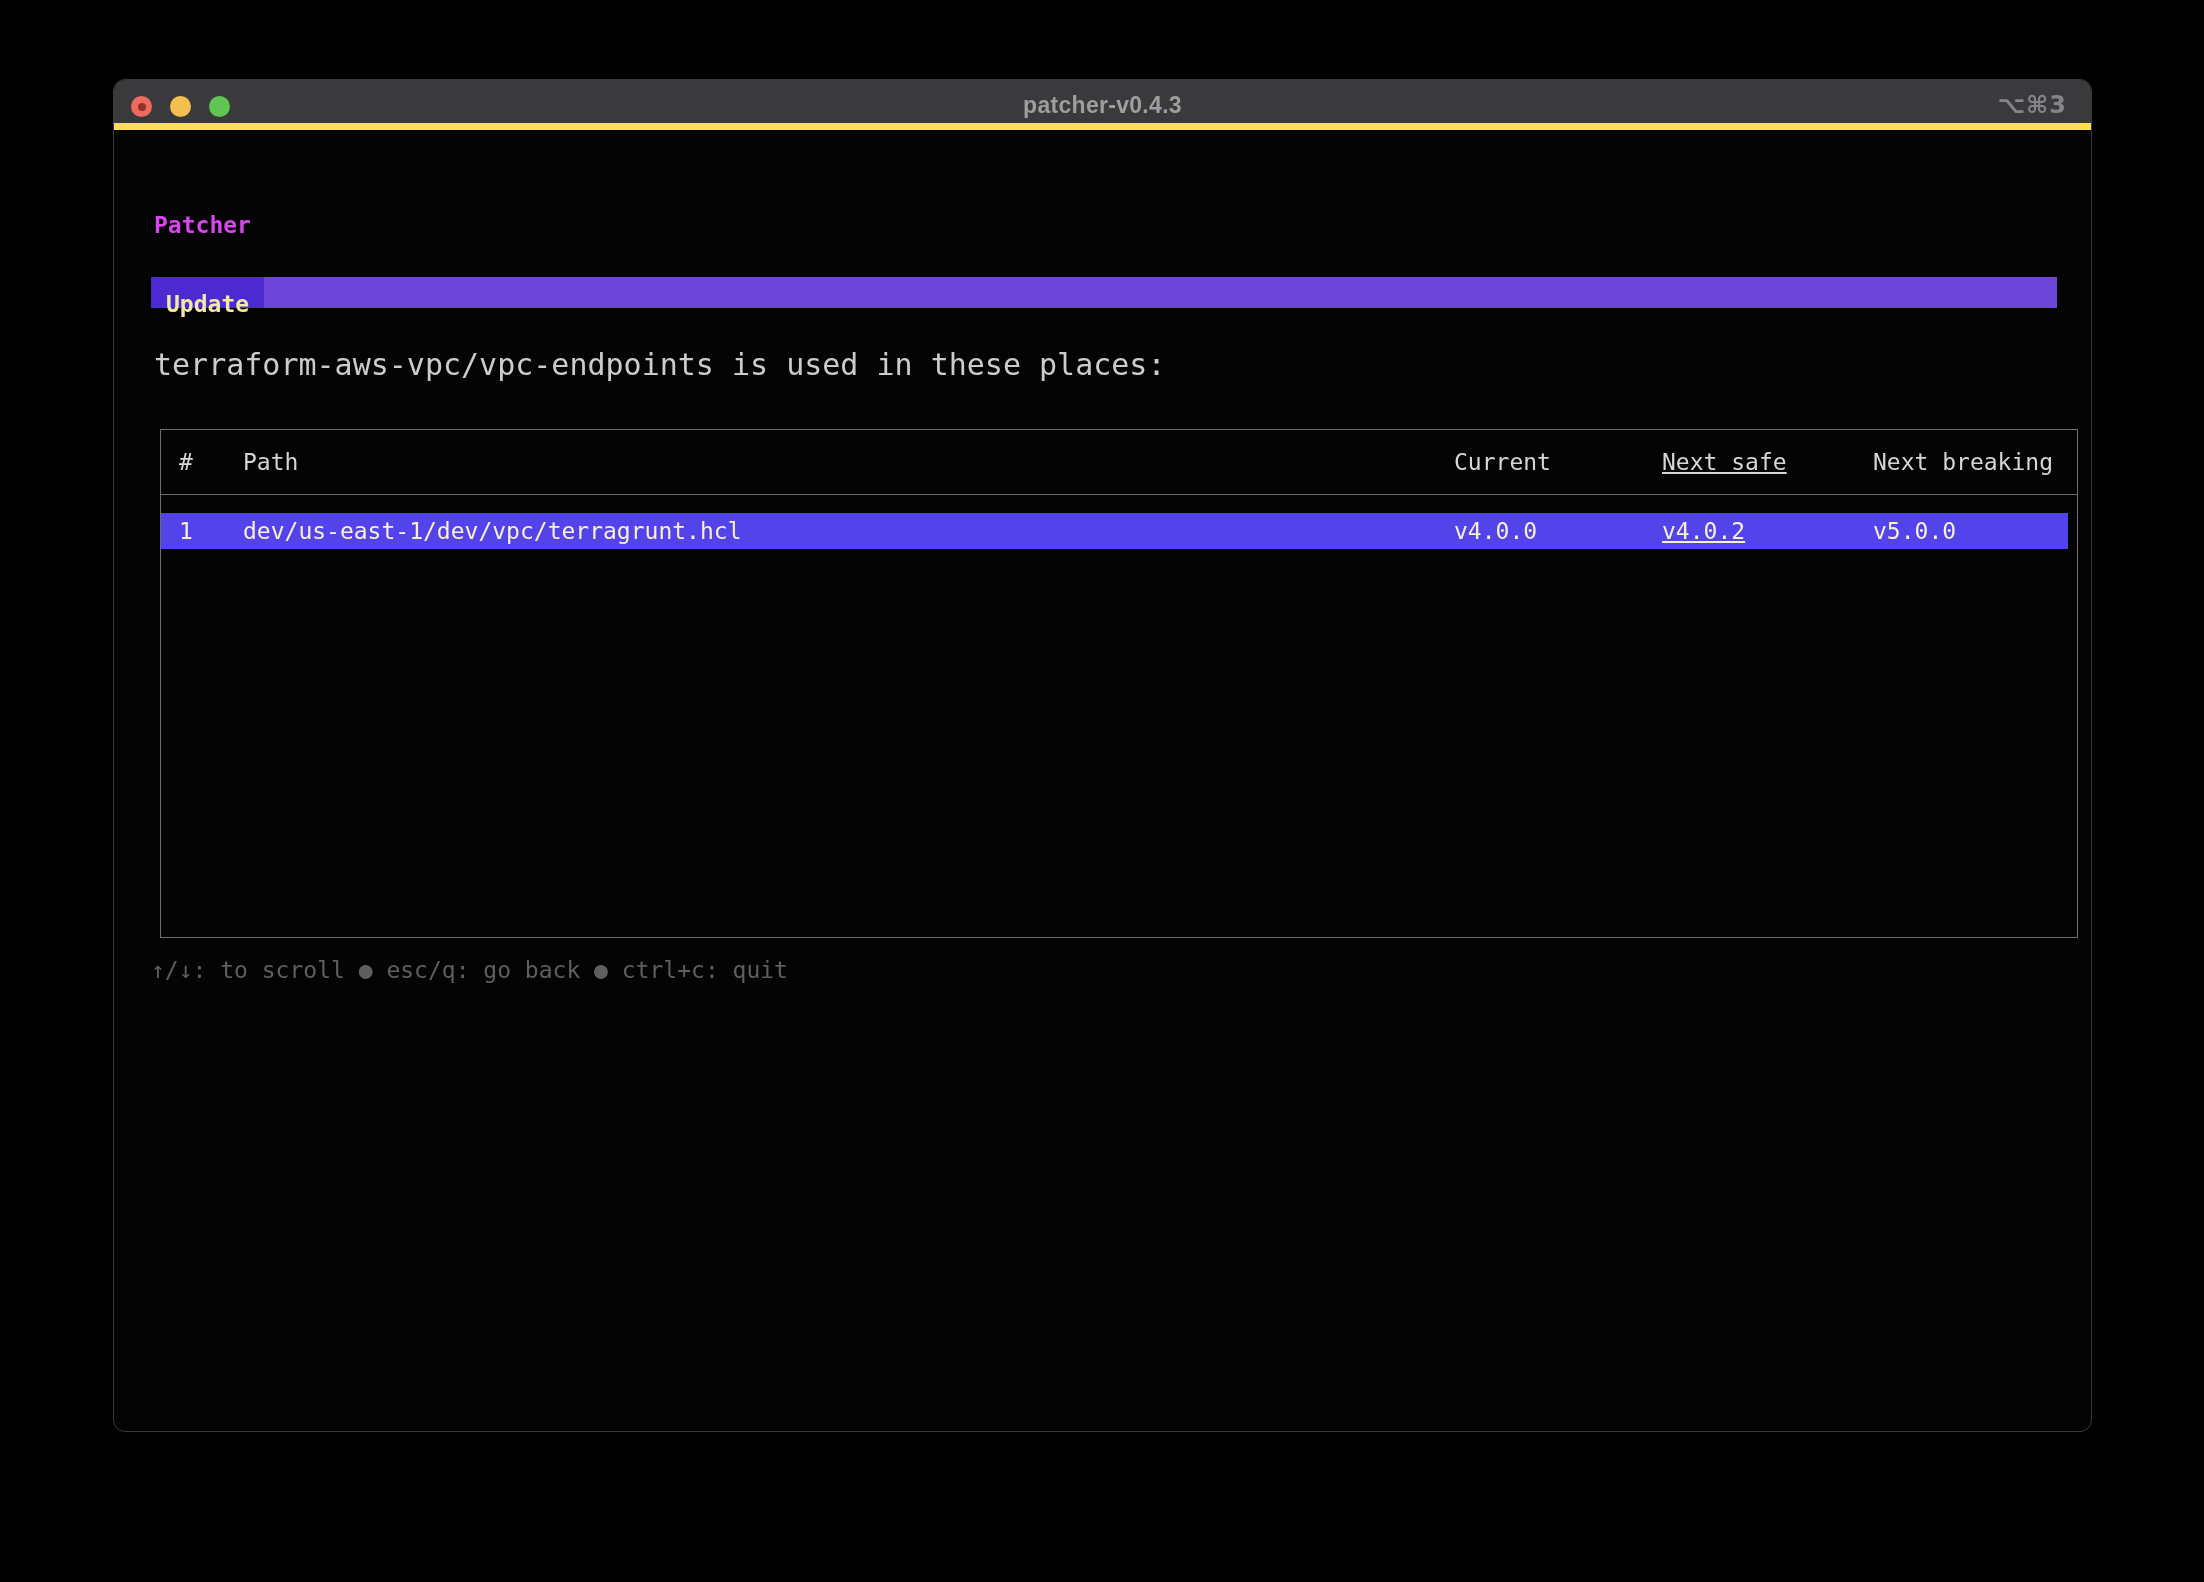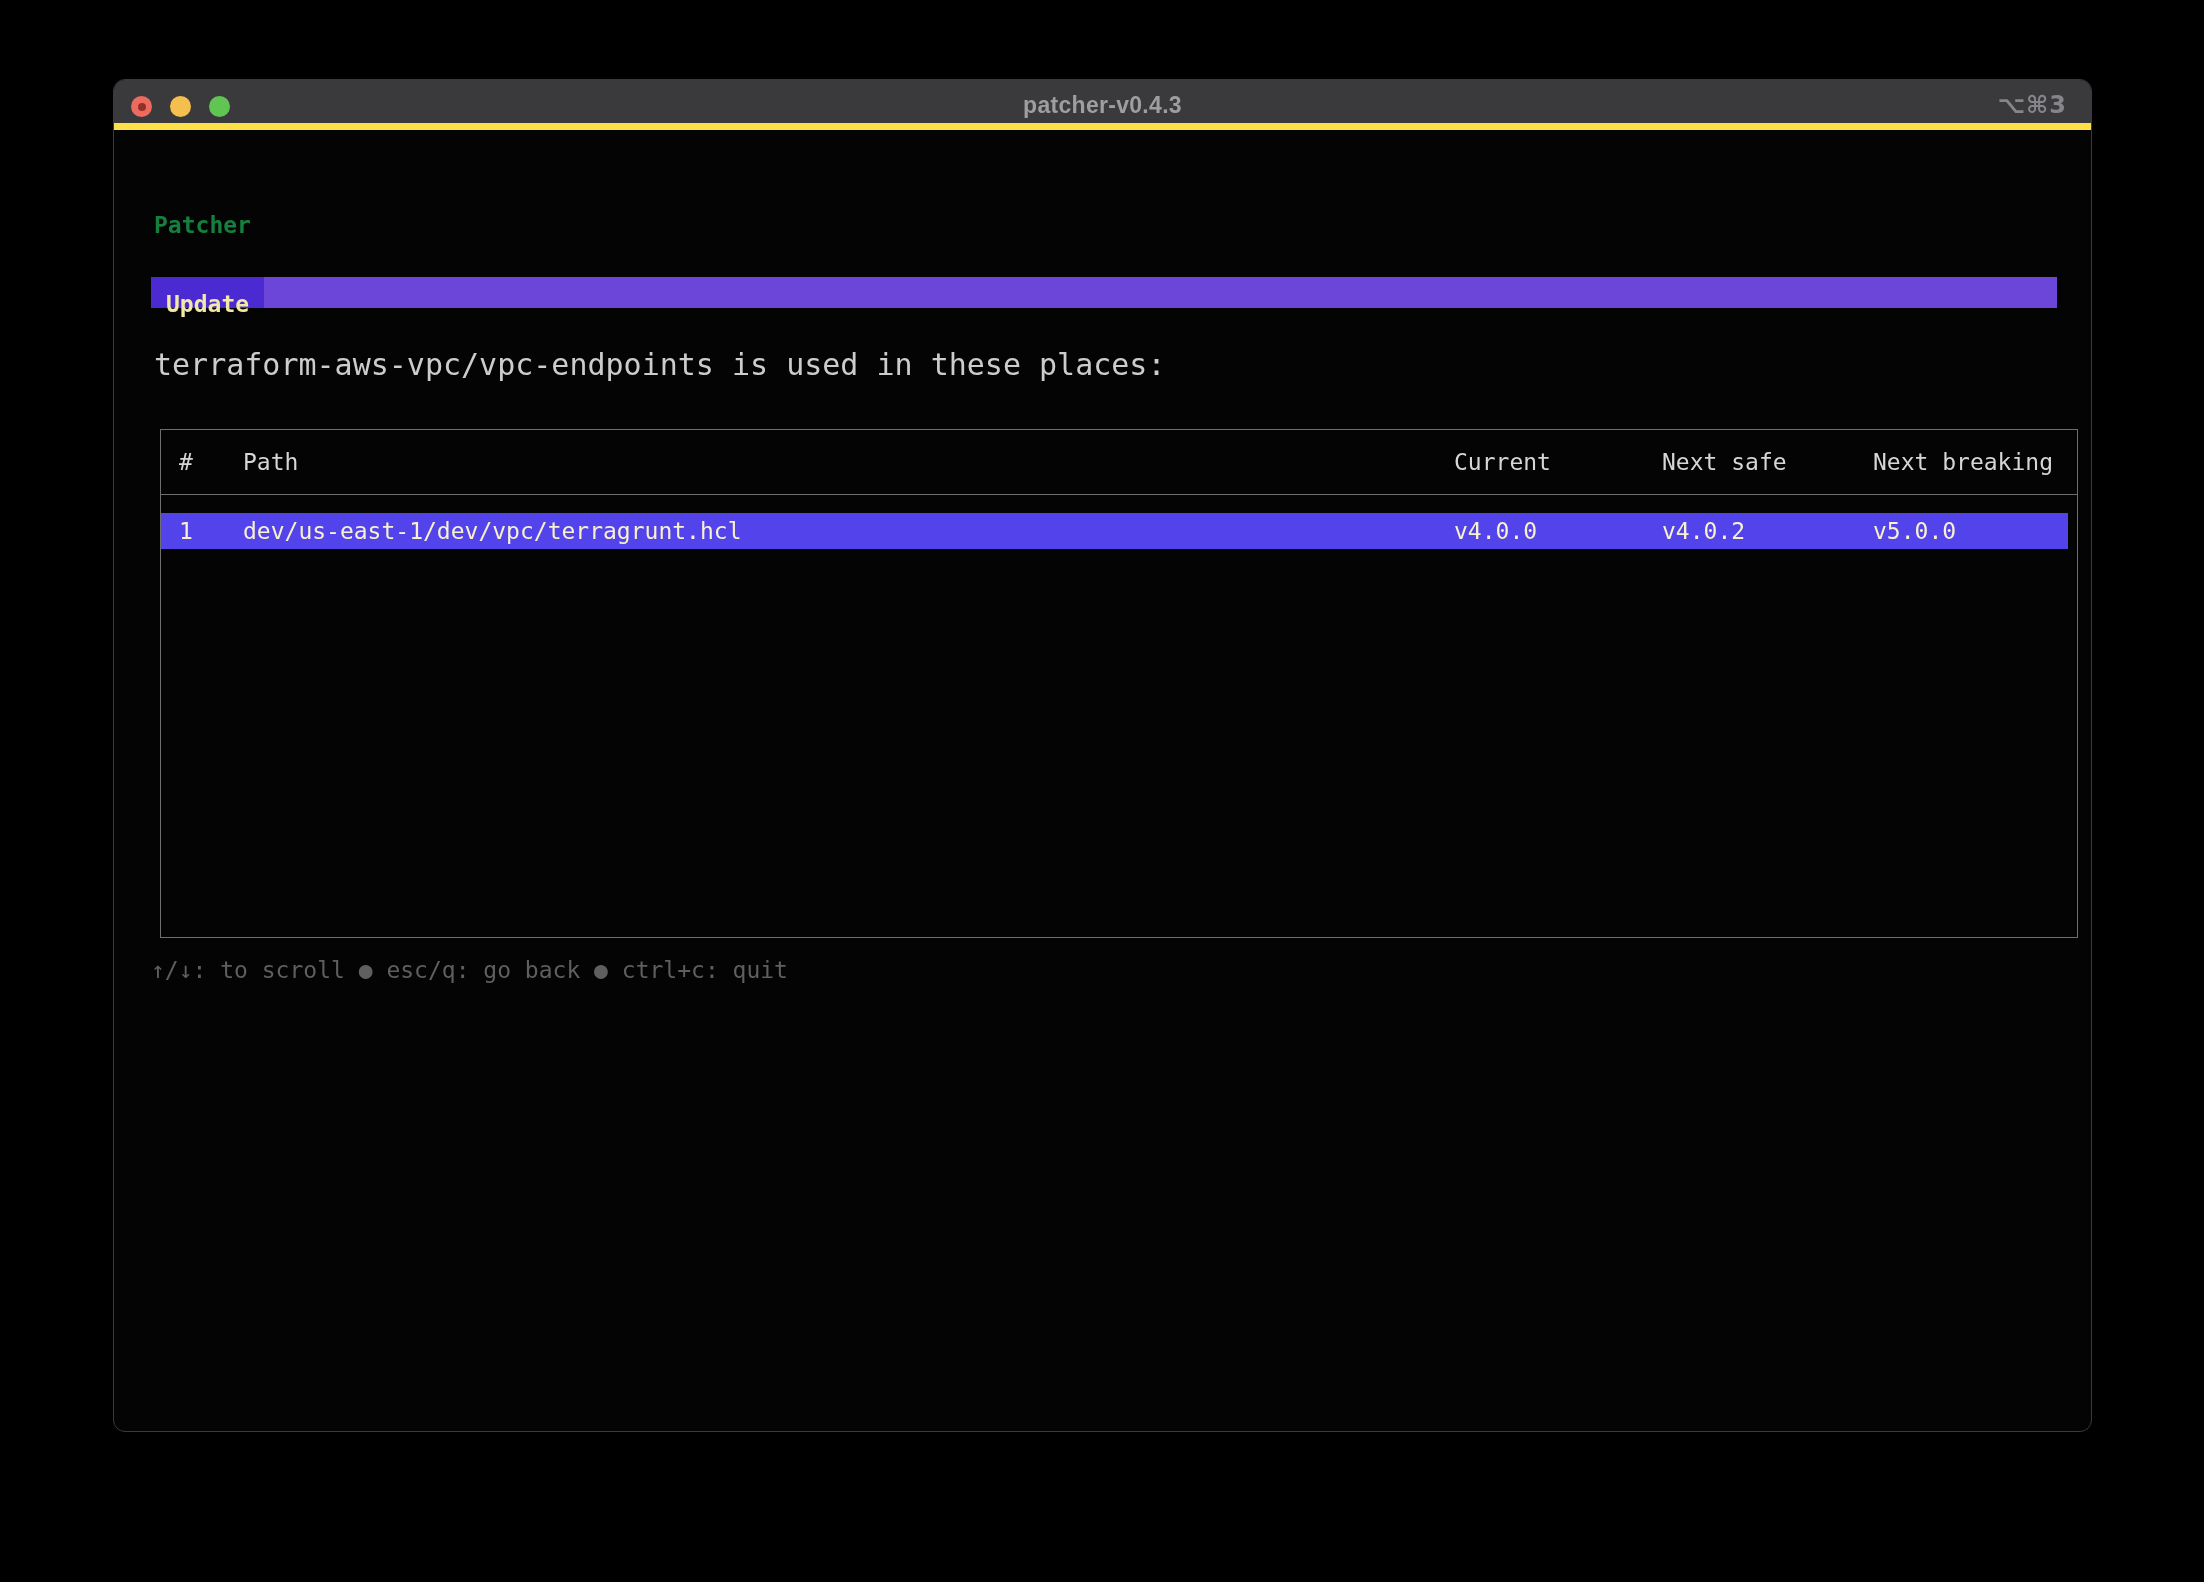--- a/index.html
+++ b/index.html
@@ -70,21 +70,21 @@
     letter-spacing: 1px;
   }
 
   
   .heading {
     position: absolute;
     left: 40px; top: 130px;
     font-size: 23px;
     line-height: 30px;
     font-weight: bold;
-    color: #15803d;
+    color: #d946ef;
   }
   .tabbar {
     position: absolute;
     left: 37px; top: 197px;
     width: 1906px; height: 31px;
     background: #6c46d9;
   }
   .tab {
     display: inline-block;
     height: 31px;
@@ -131,21 +131,21 @@
   .trow .col {
     position: absolute;
     top: 0; line-height: 36px;
     font-size: 23px;
     color: #f7f1cd;
     white-space: pre;
   }
   .col-num      { left: 18px; }
   .col-path     { left: 82px; text-align: center; }
   .col-current  { left: 1293px; }
-  .col-safe     { left: 1501px; }
+  .col-safe     { left: 1501px; text-decoration: underline; }
   .col-breaking { left: 1712px; }
 
   
   .help {
     position: absolute;
     left: 37px; top: 874px;
     font-size: 23px;
     line-height: 32px;
     color: #5f5f5f;
     white-space: pre;

